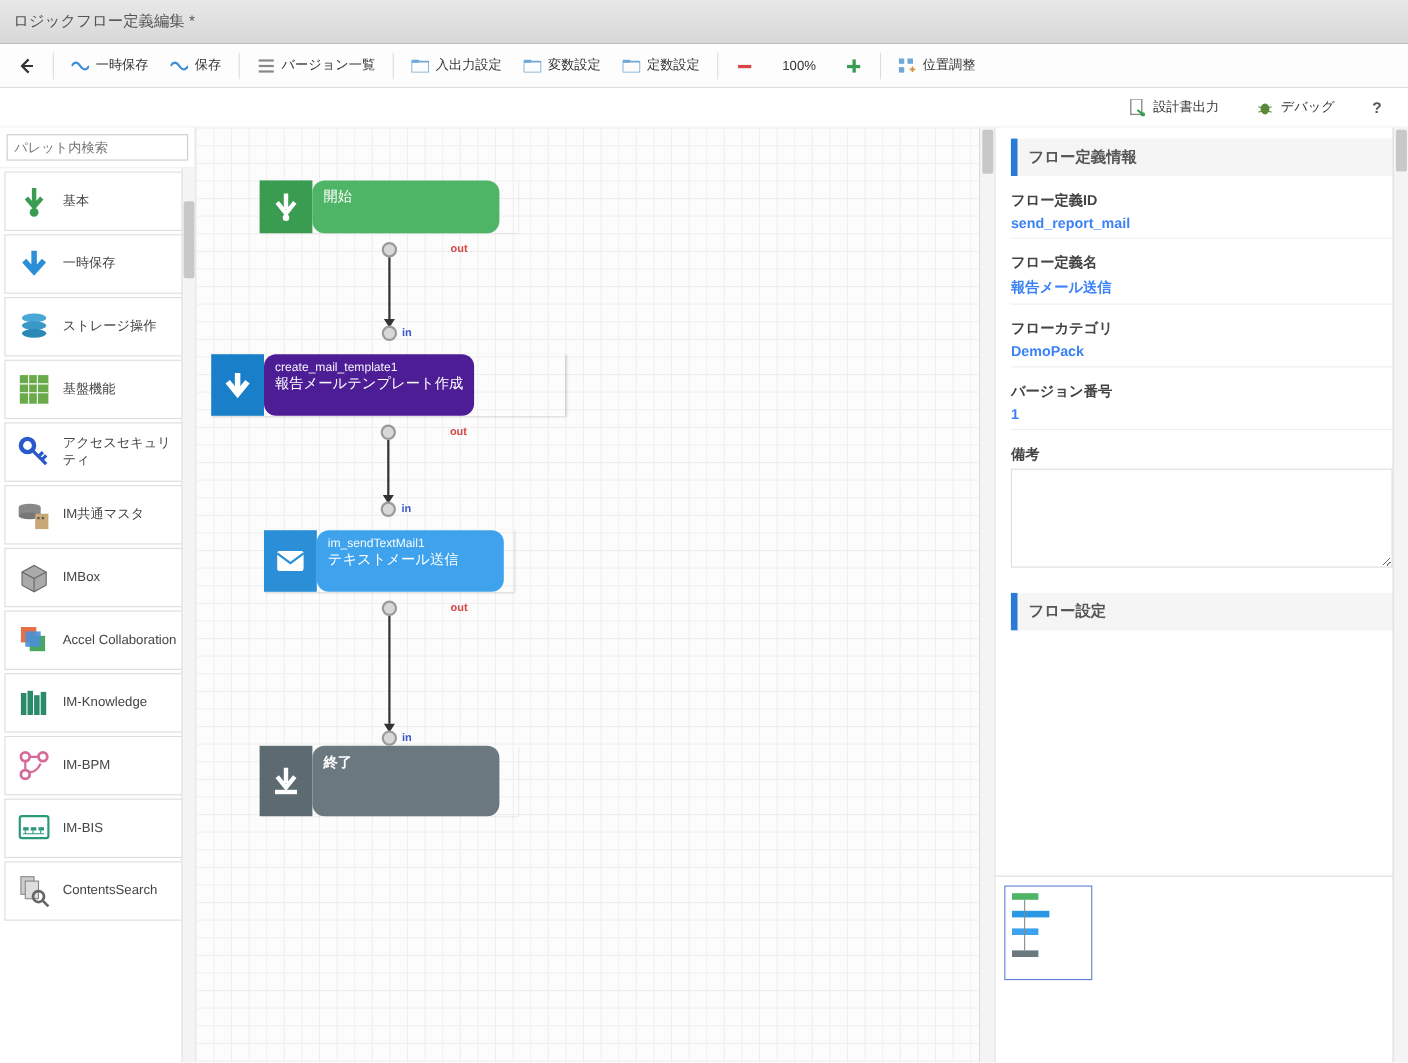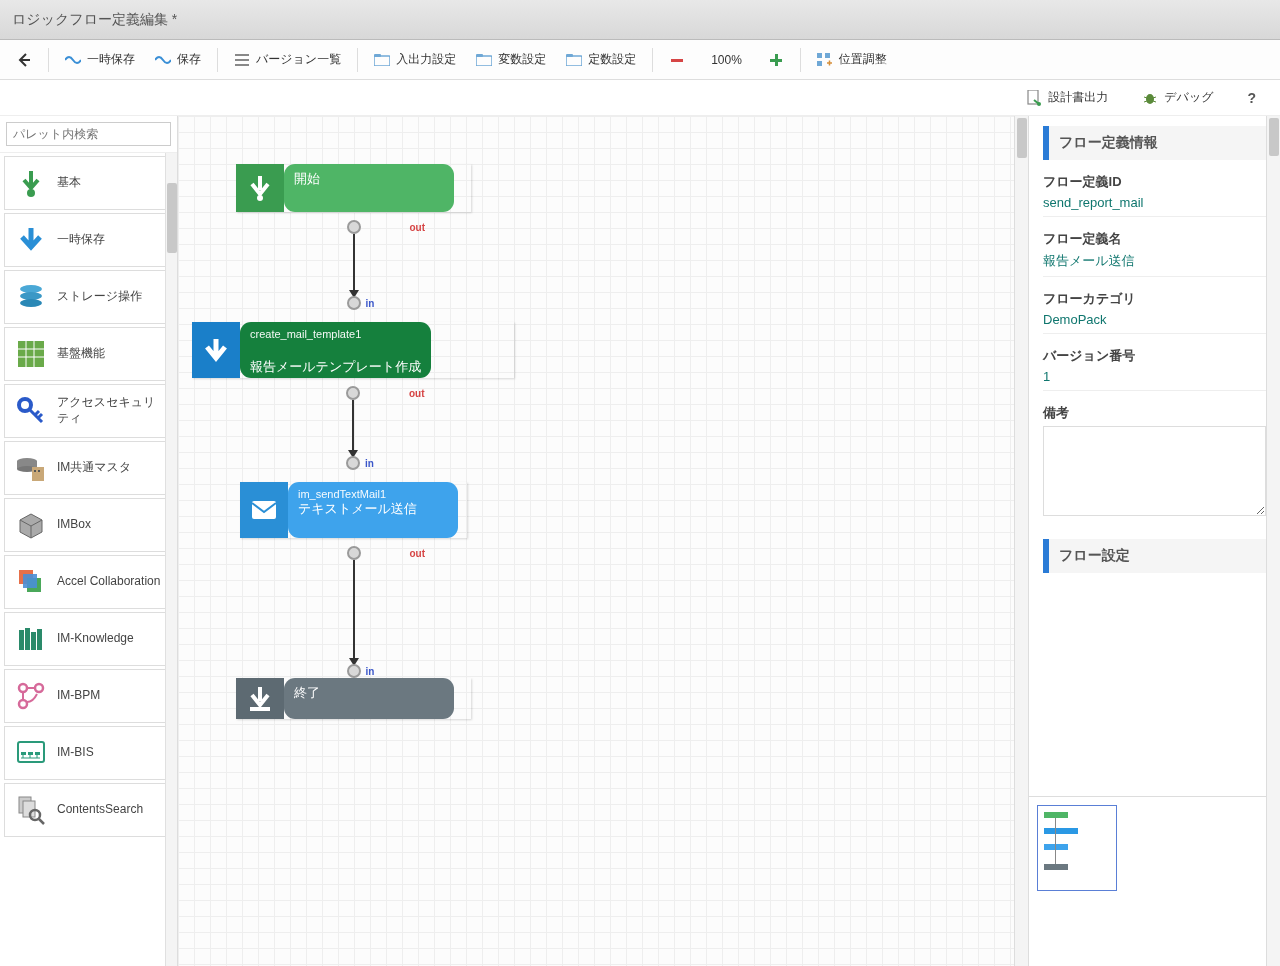--- a/index.html
+++ b/index.html
@@ -43,39 +43,39 @@
   .canvas-scroll-v { position:absolute; right:0; top:0; width:14px; height:100%; background:#f4f4f4; border-left:1px solid #ddd;}
   .canvas-scroll-thumb { position:absolute; left:2px; top:2px; width:10px; height:40px; background:#c8c8c8; border-radius:2px;}
 
   .flow-node { position: absolute; display: flex; align-items: stretch; box-shadow: 1px 1px 2px rgba(0,0,0,.15); }
   .node-icon { width: 48px; display: flex; align-items: center; justify-content: center; }
   .node-body { min-width: 170px; padding: 6px 10px; color: #fff; display: flex; flex-direction: column; justify-content: flex-start; font-size: 13px; border-radius: 11px; }
   .node-id { font-size: 11px; opacity: .95; }
   .node-start .node-icon { background: #3a9c50; }
   .node-start .node-body { background: #4fb566; }
   .node-task .node-icon { background: #1a7fc9; }
-  .node-task .node-body { background: #15803d; gap: 18px; }
+  .node-task .node-body { background: #4c1d95; }
   .node-mail .node-icon { background: #2a8fd6; }
   .node-mail .node-body { background: #3ea3ec; }
   .node-end .node-icon { background: #5d6a72; }
   .node-end .node-body { background: #6b7880; }
   
   .port { position: absolute; width: 14px; height: 14px; border-radius: 50%; background: #d8d8d8; border: 2px solid #9a9a9a; left: 50%; transform: translateX(-50%); }
   .port-label { position: absolute; font-size: 10px; font-weight: bold; left: calc(50% + 12px); transform: translateY(-50%); }
   .port-out-lbl { color: #d64545; padding-left: 44px; }
   .port-in-lbl { color: #3a56c9; }
   .connector { position: absolute; width: 2px; background: #333; left: 50%; transform: translateX(-50%); }
   .arrowhead { position: absolute; left: 50%; transform: translateX(-50%); width: 0; height: 0; border-left: 5px solid transparent; border-right: 5px solid transparent; border-top: 8px solid #333; }
   
   
-  .rightpanel { width: 252px; background: #fff; border-left: 1px solid #ddd; display: flex; flex-direction: column; position:relative;}
+  .rightpanel { width: 376px; background: #fff; border-left: 1px solid #ddd; display: flex; flex-direction: column; position:relative;}
   .rp-scroll { flex: 1; overflow-y: auto; padding: 10px 14px 10px 14px; }
   .rp-section-title { border-left: 6px solid #2a7bd6; background: #f5f5f5; padding: 8px 10px; font-size: 14px; font-weight: bold; margin-bottom: 8px; color:#555;}
   .rp-field-label { font-size: 13px; font-weight: bold; color: #444; margin-top: 13px; }
-  .rp-field-value { font-size: 13px; color: #0f766e; padding: 4px 0 6px 0; border-bottom: 1px solid #eee; }
+  .rp-field-value { font-size: 13px; color: #3b82f6; padding: 4px 0 6px 0; border-bottom: 1px solid #eee; font-weight: bold; }
   .rp-textarea { width: 100%; height: 90px; border: 1px solid #ddd; resize: both; margin-top:4px;}
   .rp-checkbox-row { display: flex; align-items: center; gap: 6px; margin-top: 10px; font-size: 13px; }
   .rp-mini { height: 170px; border-top: 1px solid #ddd; padding: 8px; }
   .rp-mini-box { width: 80px; height: 86px; border: 1px solid #5a7fd6; background: #fff; position: relative; }
   .mini-node { position:absolute; height:6px; left:6px; }
   .rp-scroll-v { position:absolute; right:0; top:0; width:14px; height:100%; background:#f4f4f4; border-left:1px solid #ddd;}
   .rp-scroll-thumb { position:absolute; left:2px; top:2px; width:10px; height:38px; background:#c8c8c8; border-radius:2px;}
 </style>
 </head>
 <body>
@@ -409,21 +409,21 @@
       </div>
       <div class="port" style="top:64px"></div>
       <span class="port-label port-out-lbl" style="top:71px">out</span>
       <div class="connector" style="top:78px;height:98px"></div>
       <div class="arrowhead" style="top:176px"></div>
       <div class="port" style="top:182px"></div>
       <span class="port-label port-in-lbl" style="top:189px">in</span>
     </div>
 
     <div style="position:absolute; left:58px; top:562px; width:235px;">
-      <div class="flow-node node-end" style="width:235px;height:41px;">
+      <div class="flow-node node-end" style="width:235px;height:64px;font-weight:bold;">
         <div class="node-icon">
             <svg width="28" height="28" viewBox="0 0 28 28">
               <path d="M14 2 L14 16 M6 10 L14 20 L22 10" stroke="#fff" stroke-width="4" fill="none"></path>
               <rect x="4" y="22" width="20" height="4" fill="#fff"></rect>
             </svg>
           </div>
         <div class="node-body">
             <span>終了</span>
           </div>
       </div>

